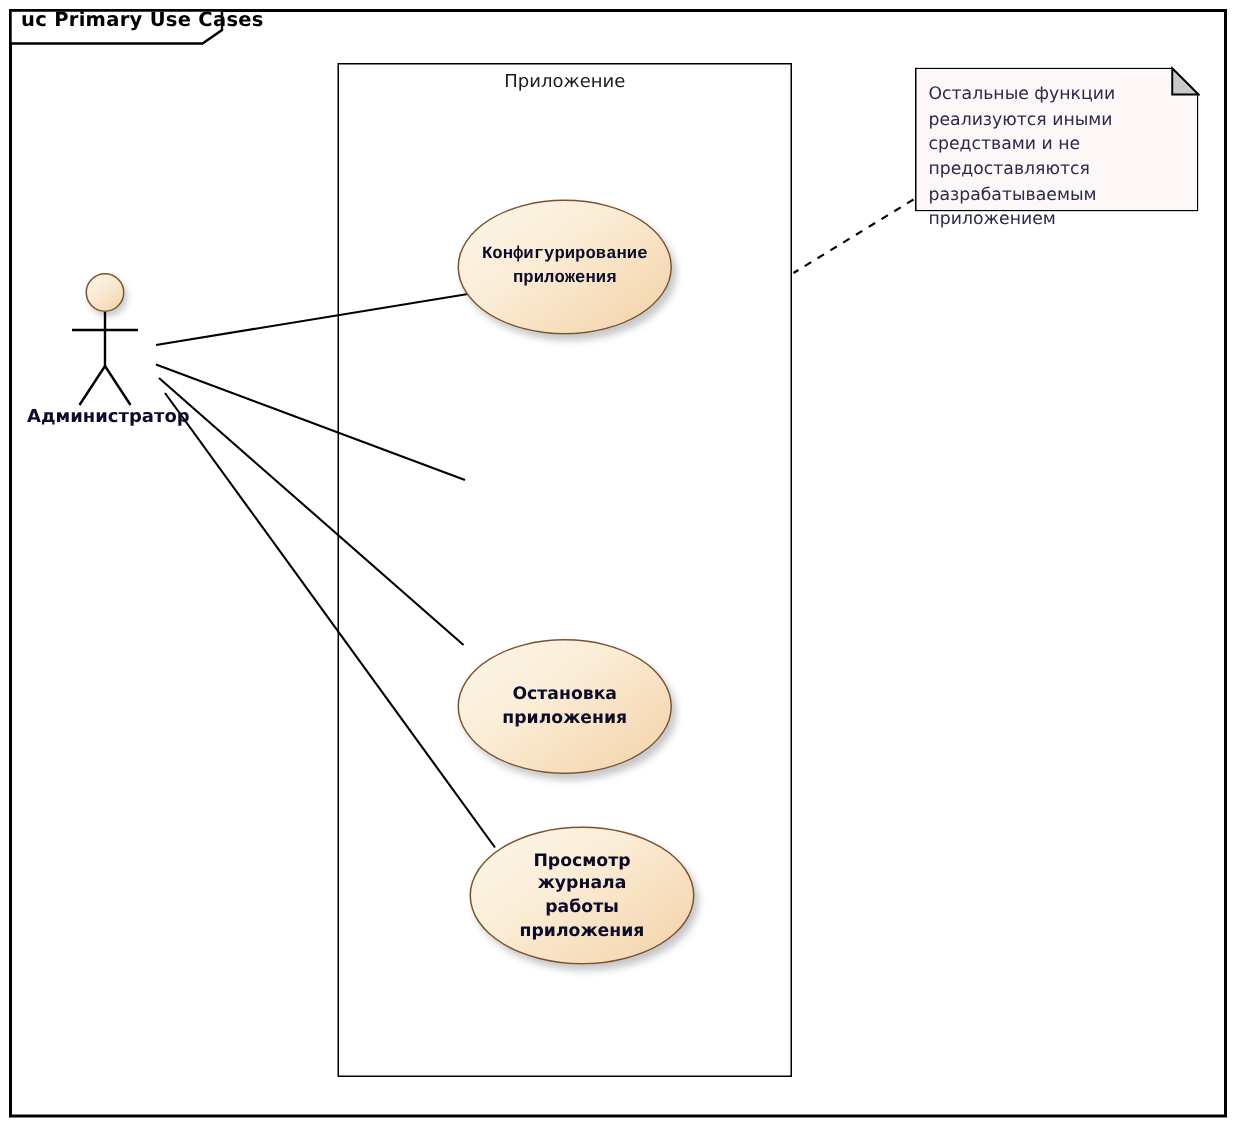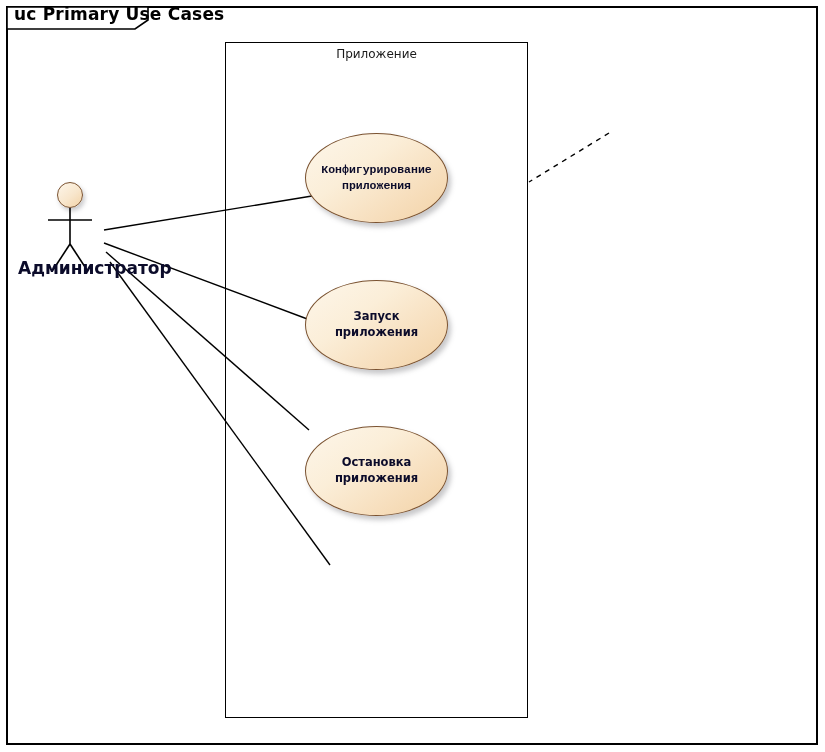--- a/index.html
+++ b/index.html
@@ -40,21 +40,21 @@
     background: transparent;
   }
   .frame-tab {
     position: absolute;
     left: 6px;
     top: 6px;
     height: 15px;
     padding: 0 26px 0 8px;
     display: flex;
     align-items: center;
-    font-size: 17px;
+    font-size: 13px;
     font-weight: bold;
     color: #000000;
     letter-spacing: 0.2px;
     white-space: nowrap;
     box-sizing: border-box;
   }
   .frame-tab-label { pointer-events: none; }
 
   
   .boundary {
@@ -115,23 +115,23 @@
     height: 26px;
     border-radius: 50%;
     border: 1.4px solid #7a5230;
     box-sizing: border-box;
     background: linear-gradient(140deg, #fdf6ea 0%, #f8e6cc 55%, #f2d2a6 100%);
     box-shadow: 2px 3px 4px rgba(110, 110, 115, 0.35);
   }
   .actor-label {
     position: absolute;
     left: -22px;
-    top: 76px;
+    top: 88px;
     width: 110px;
-    font-size: 17px;
+    font-size: 12px;
     font-weight: bold;
     color: #0b0b2a;
     white-space: nowrap;
   }
 
   
   .note {
     position: absolute;
     left: 610px;
     top: 45px;
@@ -216,24 +216,32 @@
       <line x1="30" y1="62" x2="47" y2="88" stroke="#000000" stroke-width="1.6"></line>
     </svg>
     <div class="actor-label">Администратор</div>
   </div>
 
   <div class="usecase" style="left:305px; top:133px; width:143px; height:90px;font-family:Liberation Mono, monospace;">
     <span class="usecase-label">Конфигурирование
 приложения</span>
   </div>
 
-  <div class="usecase" style="left:305px; top:280px; width:143px; height:90px;">
-    <span class="usecase-label">Запуск приложения</span>
-  </div>
 
   <div class="usecase" style="left:305px; top:426px; width:143px; height:90px;">
     <span class="usecase-label">Остановка
 приложения</span>
   </div>
 
-
+  <div class="usecase" style="left:313px; top:551px; width:150px; height:92px;">
+    <span class="usecase-label">Просмотр журнала
+работы приложения</span>
+  </div>
+
+  <div class="note">
+    <div class="note-body"></div>
+    <svg class="note-fold-line" viewBox="0 0 20 20">
+      <path d="M 1.5 1.5 L 19 19 L 1.5 19 Z" fill="#c9c9c9" stroke="#000000" stroke-width="1.3" transform="translate(0,0)"></path>
+    </svg>
+    <div class="note-text">Остальные функции реализуются иными средствами и не предоставляются разрабатываемым приложением</div>
+  </div>
 
 </div>
 
 </body></html>

